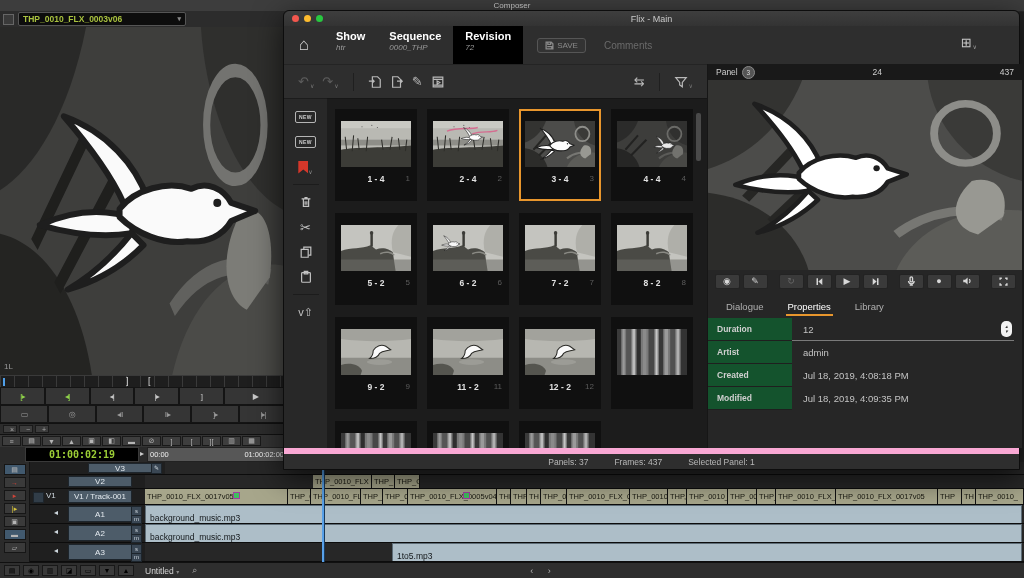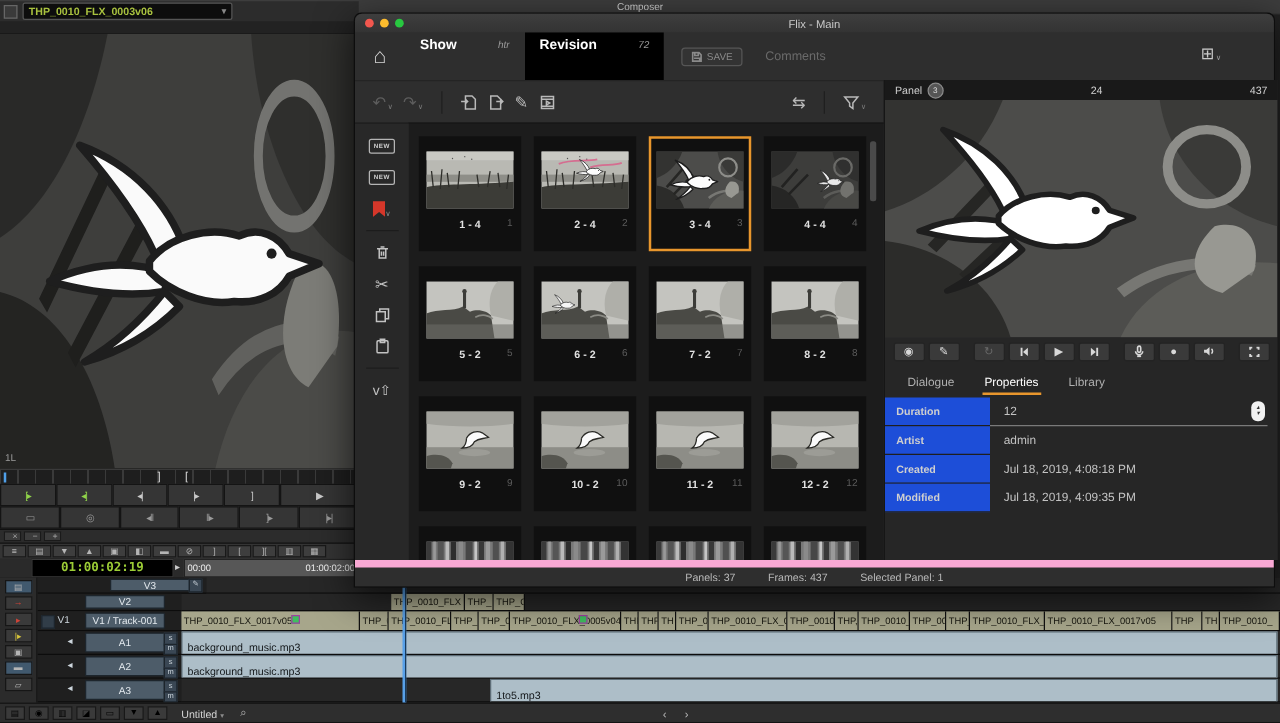--- a/index.html
+++ b/index.html
@@ -6,21 +6,21 @@
   #screen{position:relative;width:1024px;height:578px;overflow:hidden;
     background:#222;font-family:"Liberation Sans",sans-serif;
     -webkit-font-smoothing:antialiased;}
   .abs{position:absolute;}
 
   
   .menubar{left:0;top:0;width:1024px;height:11px;background:#3d3d3d;color:#cfcfcf;
     font-size:8px;display:flex;align-items:center;justify-content:center;border-bottom:1px solid #2a2a2a;}
 
   
-  .mon-titlebar{left:0;top:1px;width:287px;height:16px;background:#2c2c2c;display:flex;align-items:center;}
+  .mon-titlebar{left:0;top:11px;width:287px;height:16px;background:#2c2c2c;display:flex;align-items:center;}
   .mon-sq{width:9px;height:9px;border:1px solid #666;background:#3a3a3a;margin:0 4px 0 3px;}
   .mon-title{width:158px;height:12px;background:#0d0d0d;border:1px solid #555;border-radius:2px;
     color:#a9c23f;font-size:8.5px;font-weight:bold;display:flex;align-items:center;padding:0 4px;justify-content:space-between;}
   .viewer{left:0;top:27px;width:287px;height:348px;background:#0b0b0b;}
   .viewer svg{display:block;width:287px;height:348px;}
   .corner-label{position:absolute;left:4px;bottom:4px;color:#9a9a9a;font-size:8px;}
   .scrub{left:0;top:375px;width:287px;height:12px;background:#1e1e1e;border-top:1px solid #3a3a3a;
     background-image:repeating-linear-gradient(90deg,#3a3a3a 0 1px,transparent 1px 14px);}
   .scrub .tick{position:absolute;left:3px;top:2px;width:2px;height:8px;background:#4f9fe8;}
   .scrub .io{position:absolute;top:0;color:#ddd;font-size:9px;line-height:11px;}
@@ -83,21 +83,21 @@
 
   
   .flix{left:283px;top:10px;width:737px;height:460px;background:#2e2e2e;border-radius:6px 6px 0 0;
     box-shadow:0 8px 30px rgba(0,0,0,.65);z-index:10;display:flex;flex-direction:column;border:1px solid #0d0d0d;box-sizing:border-box;}
   .f-titlebar{height:15px;background:linear-gradient(#3e3e3e,#333);border-radius:6px 6px 0 0;position:relative;
     display:flex;align-items:center;justify-content:center;color:#c9c9c9;font-size:9px;flex:none;}
   .lights{position:absolute;left:8px;top:4px;display:flex;gap:5px;}
   .light{width:7px;height:7px;border-radius:50%;}
   .f-header{height:38px;background:#2e2e2e;display:flex;align-items:stretch;flex:none;position:relative;}
   .home{width:40px;display:flex;align-items:center;justify-content:center;color:#d5d5d5;font-size:17px;}
-  .nav-item{padding:4px 12px 0;display:flex;flex-direction:row;color:#fff;gap:33px;}
+  .nav-item{padding:4px 12px 0;display:flex;flex-direction:column;color:#fff;}
   .nav-item .nl{font-size:11px;font-weight:bold;}
   .nav-item .ns{font-size:8px;font-style:italic;color:#9a9a9a;margin-top:1px;}
   .nav-item.active{background:#000;}
   .save-btn{align-self:center;margin-left:14px;height:15px;border:1px solid #565656;border-radius:3px;
     color:#8a8a8a;font-size:8px;display:flex;align-items:center;gap:3px;padding:0 7px;background:#333;}
   .comments{align-self:center;margin-left:16px;width:150px;background:transparent;border:none;outline:none;
     color:#bbb;font-size:10px;font-family:"Liberation Sans",sans-serif;}
   .comments::placeholder{color:#6a6a6a;}
   .gridview{position:absolute;right:42px;top:9px;color:#c9c9c9;font-size:13px;display:flex;align-items:flex-end;gap:1px;}
   .gridview .crt{font-size:6px;color:#9a9a9a;}
@@ -141,21 +141,21 @@
   .pbtn{width:25px;height:15px;background:#3a3a3a;border:1px solid #232323;border-radius:2px;color:#d8d8d8;
     font-size:9px;display:flex;align-items:center;justify-content:center;flex:none;}
   .pbtn.dim{color:#686868;}
   .pgap{width:5px;}
   .p-tabs{height:24px;display:flex;align-items:flex-end;gap:24px;padding:0 0 2px 18px;flex:none;}
   .ptab{color:#b0b0b0;font-size:9.5px;padding-bottom:4px;position:relative;}
   .ptab.active{color:#fff;}
   .ptab.active::after{content:"";position:absolute;left:-2px;right:-2px;bottom:0;height:2px;background:#e8962d;}
   .p-table{flex:none;}
   .prow{display:flex;height:23px;}
-  .plabel{width:84px;background:#1d4ed8;border-bottom:1px solid #1f1f1f;color:#cfcfcf;font-size:8.5px;font-weight:bold;
+  .plabel{width:84px;background:#14532d;border-bottom:1px solid #1f1f1f;color:#cfcfcf;font-size:8.5px;font-weight:bold;
     display:flex;align-items:center;padding-left:9px;box-sizing:border-box;flex:none;}
   .pval{flex:1;display:flex;align-items:center;padding-left:11px;color:#c3c3c3;font-size:9.5px;position:relative;margin-right:8px;}
   .prow.editable .pval{border-bottom:1px solid #7a7a7a;}
   .stepper{display:none;position:absolute;right:2px;top:3px;width:11px;height:16px;background:#f2f2f2;border-radius:5px;
     flex-direction:column;align-items:center;justify-content:center;color:#333;font-size:5px;line-height:5px;}
   .prow.editable .stepper{display:flex;}
   .p-fill{flex:1;background:#262626;}
 
   svg.ic{width:14px;height:14px;}
   svg.ic *{vector-effect:non-scaling-stroke;}
@@ -596,20 +596,24 @@
         <span class="light" style="background:#28c840;"></span>
       </span>
       <span>Flix - Main</span>
     </div>
 
     <div class="f-header">
       <span class="home">⌂</span>
       <span class="nav-item">
         <span class="nl">Show</span>
         <span class="ns">htr</span>
+      </span>
+      <span class="nav-item">
+        <span class="nl">Sequence</span>
+        <span class="ns">0000_THP</span>
       </span>
       <span class="nav-item active">
         <span class="nl">Revision</span>
         <span class="ns">72</span>
       </span>
       <button class="save-btn">
         <svg class="ic" style="width:9px;height:9px;" viewBox="0 0 16 16" fill="none" stroke="#8a8a8a" stroke-width="1.3">
           <path d="M2,2h9l3,3v9H2z M5,2v4h5V2 M4,10h8v4"></path>
         </svg>
         <span>SAVE</span>
@@ -791,29 +795,20 @@
               <div class="cell">
                 <svg viewBox="0 0 100 64" preserveAspectRatio="none">
                   <use href="#sc-pond"></use>
                 </svg>
                 <div class="tlabel">
                   <span>9 - 2</span>
                   <span class="tnum">9</span>
                 </div>
               </div>
 
-              <div class="cell">
-                <svg viewBox="0 0 100 64" preserveAspectRatio="none">
-                  <use href="#sc-pond"></use>
-                </svg>
-                <div class="tlabel">
-                  <span>10 - 2</span>
-                  <span class="tnum">10</span>
-                </div>
-              </div>
 
               <div class="cell">
                 <svg viewBox="0 0 100 64" preserveAspectRatio="none">
                   <use href="#sc-pond"></use>
                 </svg>
                 <div class="tlabel">
                   <span>11 - 2</span>
                   <span class="tnum">11</span>
                 </div>
               </div>

